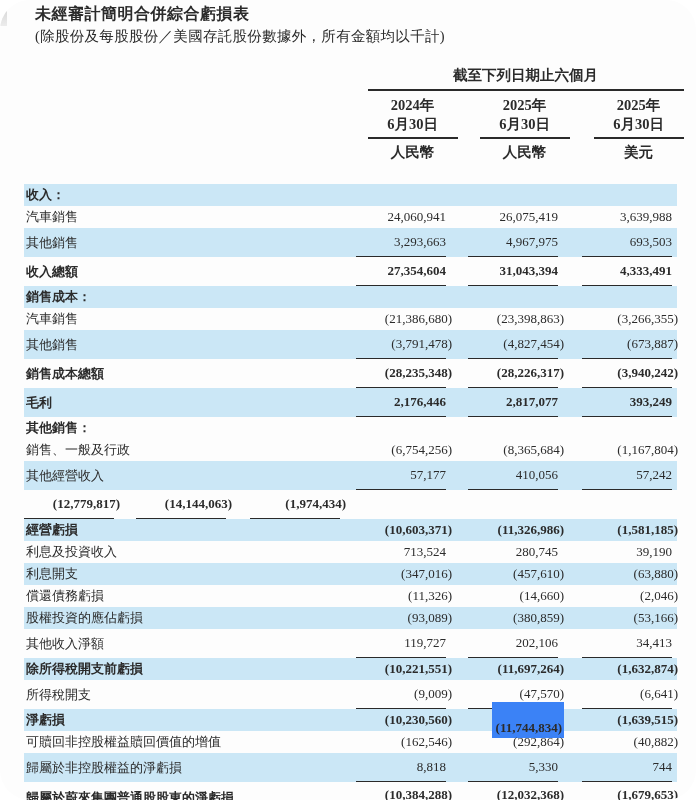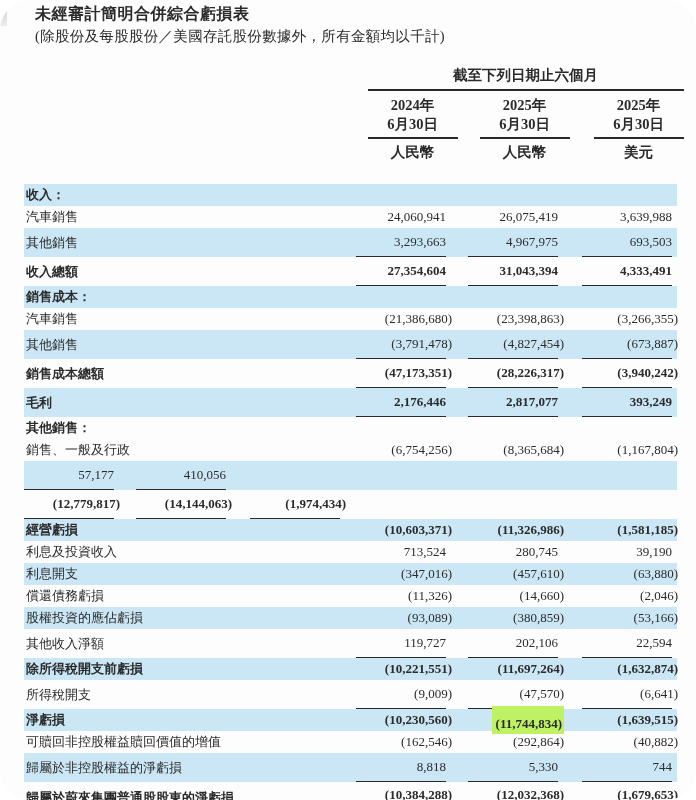--- a/index.html
+++ b/index.html
@@ -54,21 +54,21 @@
   .trow.rule-s .ncell { border-bottom: 1.5px solid #2a2a2a; }
   .trow.rule-d { height: 31px; }
   .trow.rule-d .ncell { border-bottom: 6px double #1c1c1c; }
   .rlabel { flex: 1; display: flex; align-items: center; padding-left: 2px; white-space: nowrap; }
   .ncell {
     width: 90px; flex: none;
     display: flex; align-items: center; justify-content: flex-end;
     white-space: nowrap;
   }
   .val.neg { margin-right: -6px; }
-  .val.hl { background: #bef264; padding: 10px 2px 2px 4px; }
+  .val.hl { background: #3b82f6; padding: 18px 2px 2px 4px; }
 </style>
 </head>
 <body>
 
 <div class="page">
   <div class="corner-artifact"></div>
 
   <div class="title">未經審計簡明合併綜合虧損表</div>
   <div class="subtitle">(除股份及每股股份／美國存託股份數據外，所有金額均以千計)</div>
 
@@ -186,21 +186,21 @@
           <span class="val neg">(4,827,454)</span>
         </div>
         <div class="gap2"></div>
         <div class="ncell">
           <span class="val neg">(673,887)</span>
         </div>
       </div>
       <div class="trow bold rule-s">
         <div class="rlabel">銷售成本總額</div>
         <div class="ncell">
-          <span class="val neg">(47,173,351)</span>
+          <span class="val neg">(28,235,348)</span>
         </div>
         <div class="gap1"></div>
         <div class="ncell">
           <span class="val neg">(28,226,317)</span>
         </div>
         <div class="gap2"></div>
         <div class="ncell">
           <span class="val neg">(3,940,242)</span>
         </div>
       </div>
@@ -234,28 +234,32 @@
         <div class="gap1"></div>
         <div class="ncell">
           <span class="val neg">(8,365,684)</span>
         </div>
         <div class="gap2"></div>
         <div class="ncell">
           <span class="val neg">(1,167,804)</span>
         </div>
       </div>
       <div class="trow shaded rule-s">
+        <div class="rlabel">其他經營收入</div>
         <div class="ncell">
           <span class="val">57,177</span>
         </div>
         <div class="gap1"></div>
         <div class="ncell">
           <span class="val">410,056</span>
         </div>
         <div class="gap2"></div>
+        <div class="ncell">
+          <span class="val">57,242</span>
+        </div>
       </div>
       <div class="trow bold rule-s">
         <div class="ncell">
           <span class="val neg">(12,779,817)</span>
         </div>
         <div class="gap1"></div>
         <div class="ncell">
           <span class="val neg">(14,144,063)</span>
         </div>
         <div class="gap2"></div>
@@ -337,21 +341,21 @@
         <div class="rlabel">其他收入淨額</div>
         <div class="ncell">
           <span class="val">119,727</span>
         </div>
         <div class="gap1"></div>
         <div class="ncell">
           <span class="val">202,106</span>
         </div>
         <div class="gap2"></div>
         <div class="ncell">
-          <span class="val">22,594</span>
+          <span class="val">34,413</span>
         </div>
       </div>
       <div class="trow shaded bold">
         <div class="rlabel">除所得稅開支前虧損</div>
         <div class="ncell">
           <span class="val neg">(10,221,551)</span>
         </div>
         <div class="gap1"></div>
         <div class="ncell">
           <span class="val neg">(11,697,264)</span>

